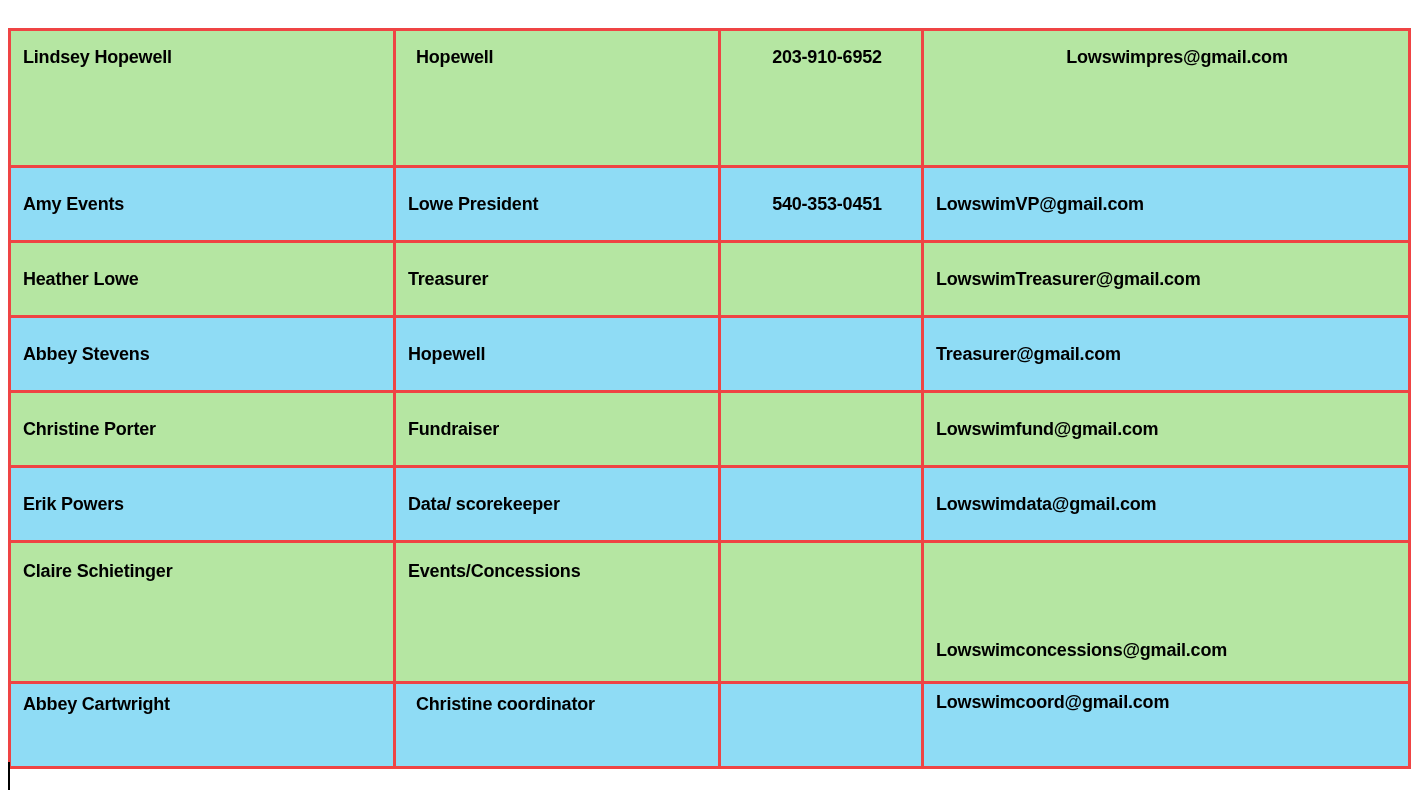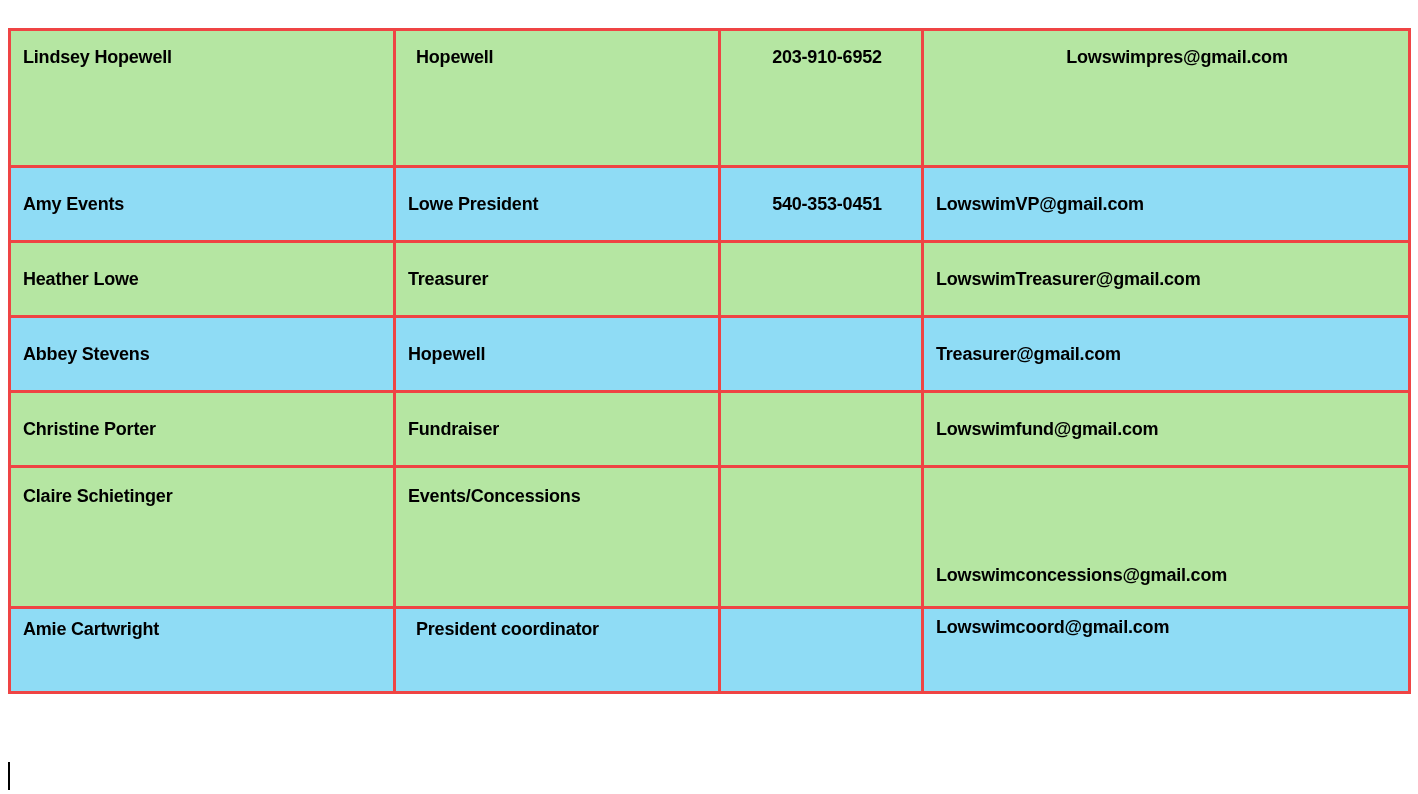--- a/index.html
+++ b/index.html
@@ -137,29 +137,35 @@
           <td class="cell-role">Hopewell</td>
           <td class="cell-phone"></td>
           <td class="cell-email">Treasurer@gmail.com</td>
         </tr>
         <tr class="row-green r4">
           <td class="cell-name">Christine Porter</td>
           <td class="cell-role">Fundraiser</td>
           <td class="cell-phone"></td>
           <td class="cell-email">Lowswimfund@gmail.com</td>
         </tr>
+        <tr class="row-blue r5">
+          <td class="cell-name">Erik Powers</td>
+          <td class="cell-role">Data/ scorekeeper</td>
+          <td class="cell-phone"></td>
+          <td class="cell-email">Lowswimdata@gmail.com</td>
+        </tr>
         <tr class="row-green r6">
           <td class="cell-name">Claire Schietinger</td>
           <td class="cell-role">Events/Concessions</td>
           <td class="cell-phone"></td>
           <td class="cell-email">Lowswimconcessions@gmail.com</td>
         </tr>
         <tr class="row-blue r7">
-          <td class="cell-name">Amie Cartwright</td>
-          <td class="cell-role">President coordinator</td>
+          <td class="cell-name">Abbey Cartwright</td>
+          <td class="cell-role">Christine coordinator</td>
           <td class="cell-phone"></td>
           <td class="cell-email">Lowswimcoord@gmail.com</td>
         </tr>
       </tbody>
     </table>
   </div>
 
   <div class="cursor-bar"></div>
 
 </div>

